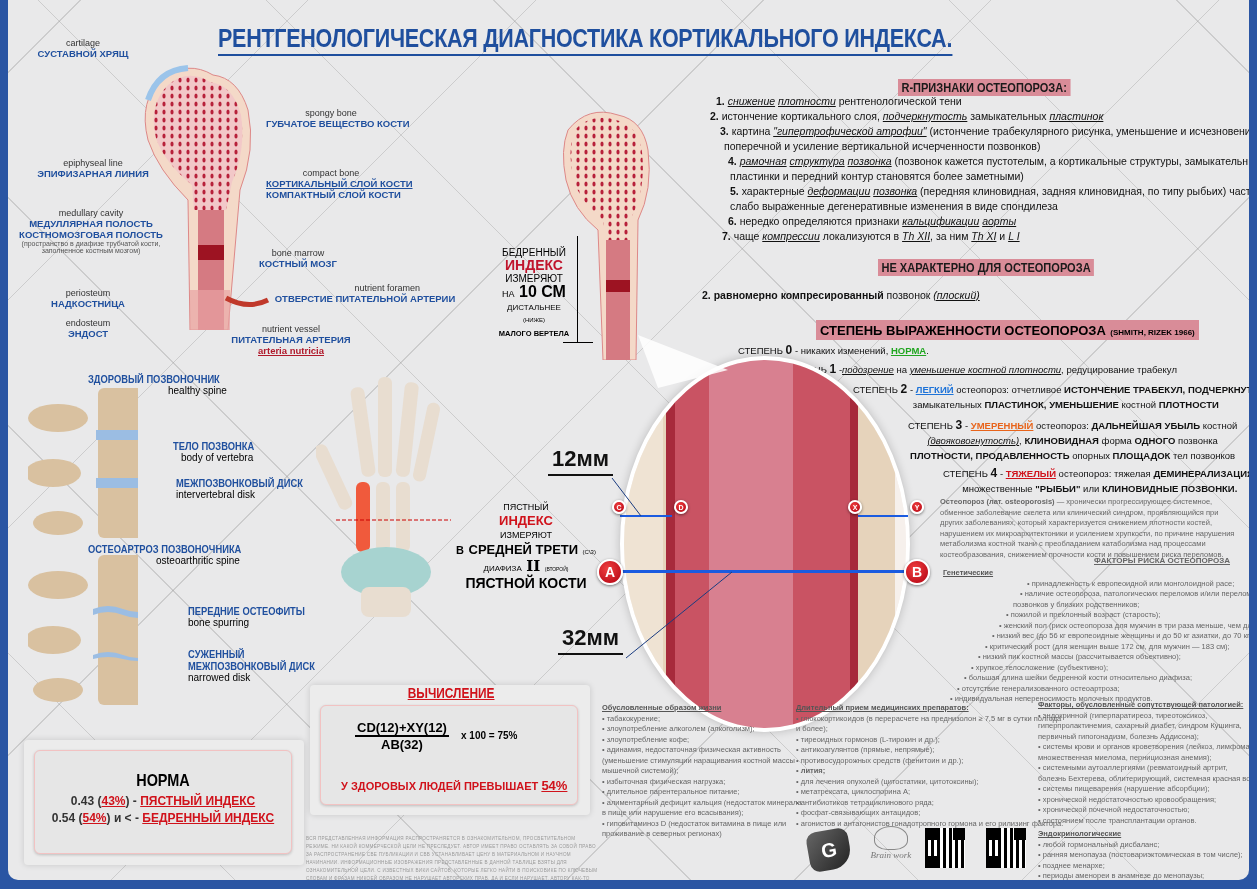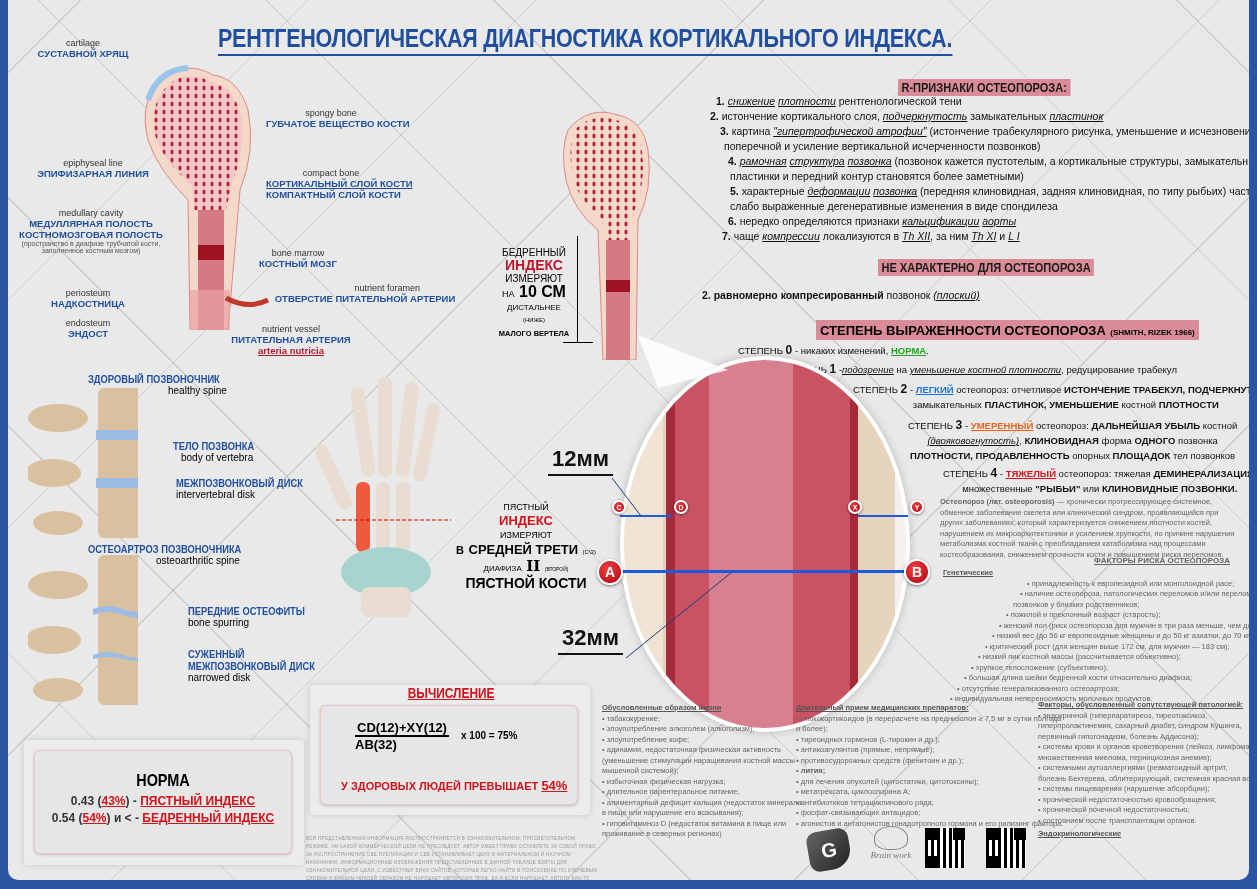--- a/index.html
+++ b/index.html
@@ -284,21 +284,21 @@
       </div>
       <div style="font-size:12px;font-weight:bold;color:#333;margin-top:3px;white-space:nowrap">
         <span>0.54 (</span><span style="color:#d0121b;text-decoration:underline">54%</span><span>) и &lt; - </span><span style="color:#d0121b;text-decoration:underline">БЕДРЕННЫЙ ИНДЕКС</span>
       </div>
     </div>
   </div>
 
   <div class="box" style="left:302px;top:685px;width:280px;height:130px">
     <div class="abs" style="left:90px;top:0;font-size:14px;font-weight:bold;color:#d0121b;text-decoration:underline;transform:scaleX(.85)">ВЫЧИСЛЕНИЕ</div>
     <div class="inner" style="left:10px;top:20px;width:258px;height:100px">
-      <div class="abs" style="left:34px;top:14px;text-align:left">
+      <div class="abs" style="left:34px;top:14px;text-align:center">
         <div style="font-size:13px;font-weight:bold;border-bottom:2px solid #000;padding:0 2px">CD(12)+XY(12)</div>
         <div style="font-size:13px;font-weight:bold">AB(32)</div>
       </div>
       <div class="abs" style="left:140px;top:24px;font-size:10px;font-weight:bold;white-space:nowrap">x 100 = 75%</div>
       <div class="abs" style="left:20px;top:72px;font-size:11px;font-weight:bold;color:#d0121b;white-space:nowrap">
         <span>У ЗДОРОВЫХ ЛЮДЕЙ ПРЕВЫШАЕТ </span><span style="text-decoration:underline;font-size:13px">54%</span>
       </div>
     </div>
   </div>
 
@@ -346,20 +346,26 @@
         <div style="white-space: nowrap;">• системы крови и органов кроветворения (лейкоз, лимфома,</div>
         <div style="white-space: nowrap;">множественная миелома, пернициозная анемия);</div>
         <div style="white-space: nowrap;">• системными аутоаллергиями (ревматоидный артрит,</div>
         <div style="white-space: nowrap;">болезнь Бехтерева, облитерирующий, системная красная волчанка ...);</div>
         <div style="white-space: nowrap;">• системы пищеварения (нарушение абсорбции);</div>
         <div style="white-space: nowrap;">• хронической недостаточностью кровообращения;</div>
         <div style="white-space: nowrap;">• хронической почечной недостаточностью;</div>
         <div style="white-space: nowrap;">• состоянием после трансплантации органов.</div>
       </div>
     <div class="h" style="margin-top:3px">Эндокринологические</div>
+    <div id="endo-list">
+        <div style="white-space: nowrap;">• любой гормональный дисбаланс;</div>
+        <div style="white-space: nowrap;">• ранняя менопауза (постовариэктомическая в том числе);</div>
+        <div style="white-space: nowrap;">• позднее менархе;</div>
+        <div style="white-space: nowrap;">• периоды аменореи в анамнезе до менопаузы;</div>
+      </div>
   </div>
 
   <div class="abs" style="left:800px;top:830px;width:42px;height:40px;background:linear-gradient(135deg,#666,#222);border-radius:10px 10px 20px 10px;transform:rotate(-10deg);display:flex;align-items:center;justify-content:center;color:#fff;font-weight:bold;font-size:20px">G</div>
   <div class="abs" style="left:858px;top:826px;width:50px;text-align:center">
     <div style="width:34px;height:24px;margin:0 auto;border:1.5px solid #888;border-radius:50% 50% 40% 40%"></div>
     <div style="font-size:9px;font-style:italic;color:#777;font-family:'Liberation Serif',serif">Brain work</div>
   </div>
   <div class="qr" style="left:917px;top:828px"></div>
   <div class="qr" style="left:978px;top:828px"></div>
 

